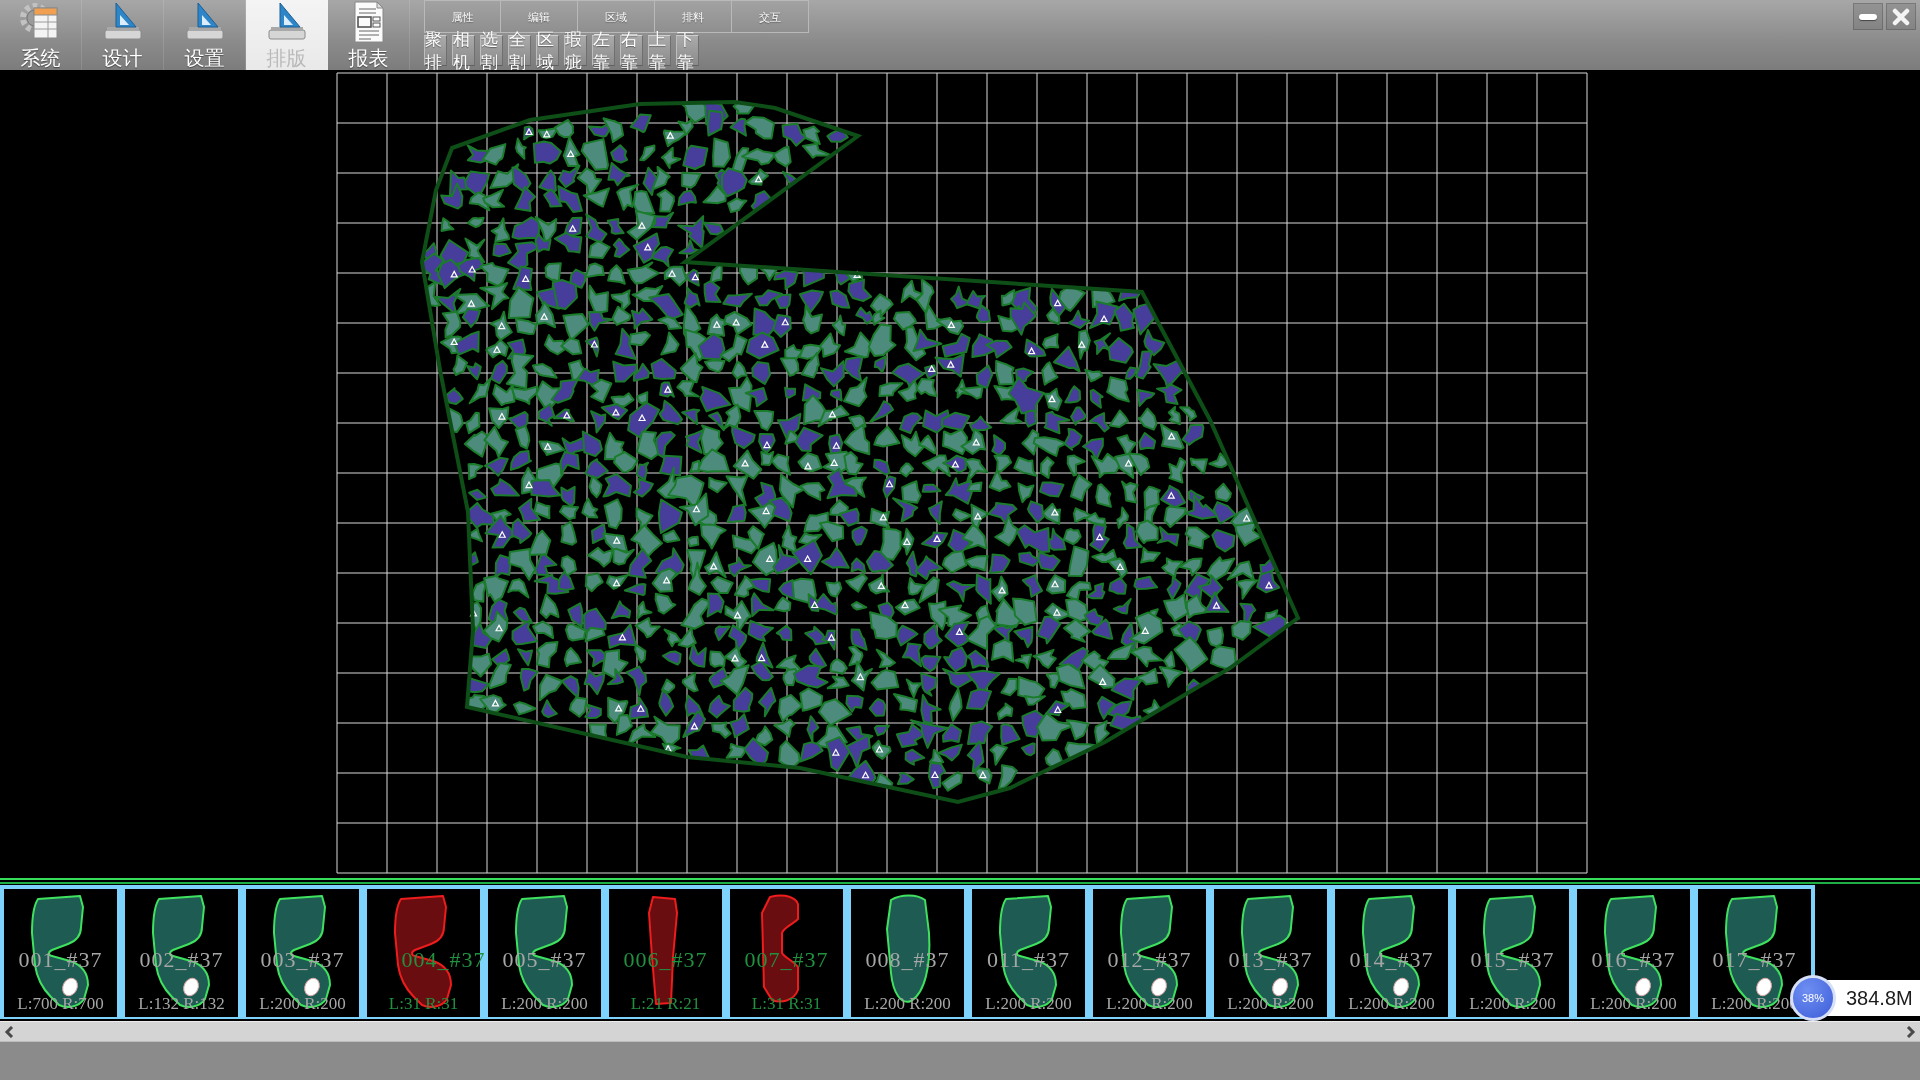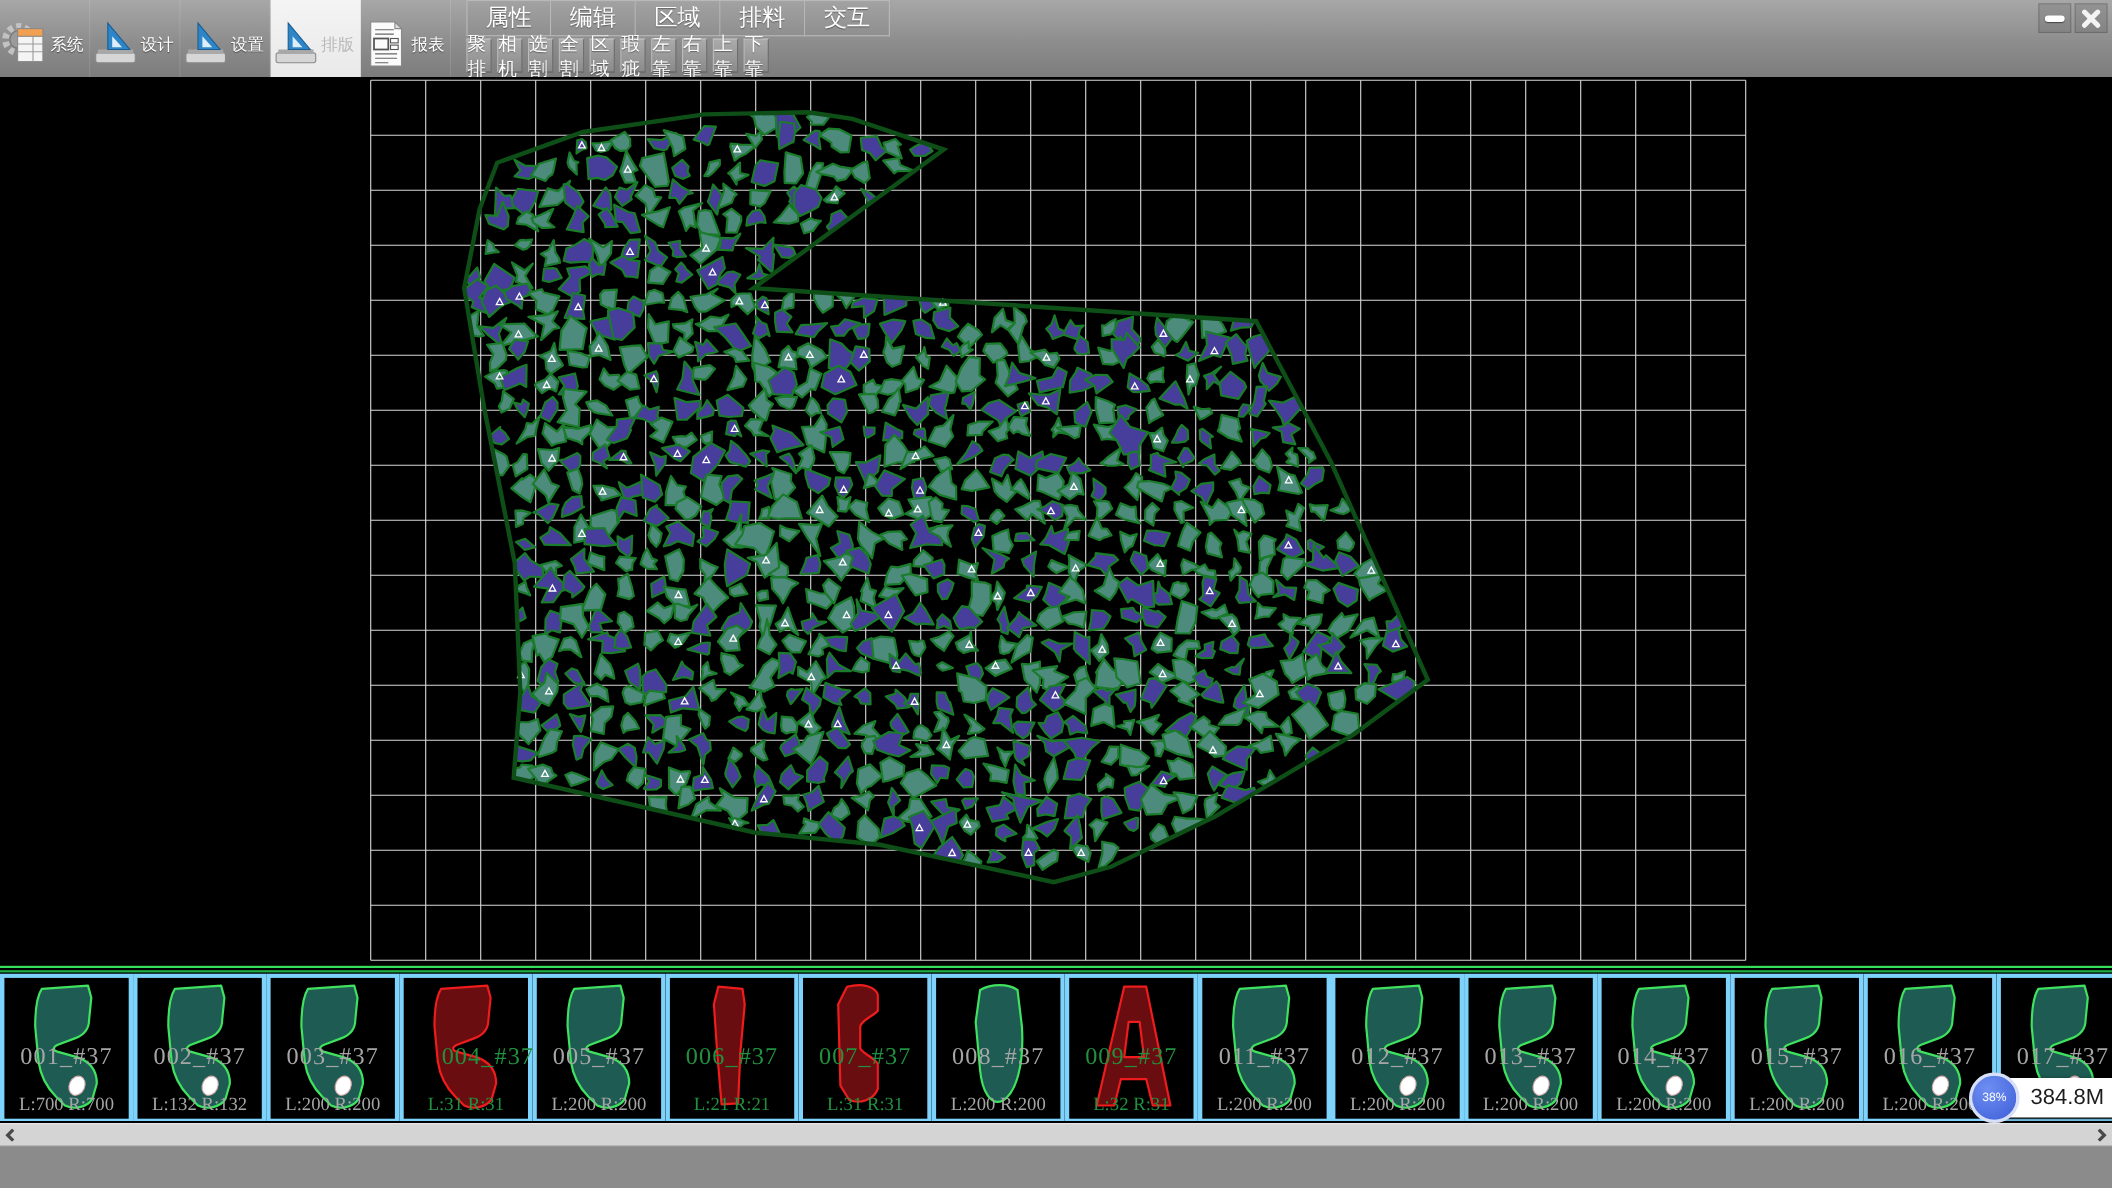--- a/index.html
+++ b/index.html
@@ -1,28 +1,28 @@
 <!DOCTYPE html>
 <html><head>
 <meta charset="utf-8">
 <style>
   html,body{margin:0;padding:0;width:1920px;height:1080px;overflow:hidden;background:#000;
     font-family:"Liberation Sans",sans-serif;-webkit-font-smoothing:antialiased;}
   
   .titlebar{position:absolute;left:0;top:0;width:1920px;height:70px;
     background:linear-gradient(#a7a7a7,#8d8d8d 55%,#7c7c7c);}
   .iconbar{position:absolute;left:0;top:0;height:70px;display:flex;}
-  .icon-btn{width:82px;height:70px;display:flex;flex-direction:row;align-items:center;
-    justify-content:flex-start;padding-top:10px;box-sizing:border-box;color:#fff;font-size:15px;
+  .icon-btn{width:82px;height:70px;display:flex;flex-direction:column;align-items:center;
+    justify-content:flex-start;padding-top:0;box-sizing:border-box;color:#fff;font-size:20px;
     text-shadow:0 1px 1px rgba(0,0,0,.45);cursor:default;border-right:1px solid rgba(255,255,255,.12);}
   .icon-btn .ic{width:46px;height:44px;display:block;}
   .icon-btn .lb{margin-top:1px;}
   .icon-btn.active{background:linear-gradient(#f4f4f4,#e9e9e9);color:#b9b9b9;text-shadow:none;}
   .menu-row{position:absolute;left:424px;top:0;height:33px;display:flex;}
-  .menu-tab{width:77px;height:33px;line-height:32px;text-align:center;color:#fff;font-size:21px;
+  .menu-tab{width:77px;height:33px;line-height:32px;text-align:center;color:#fff;font-size:11px;
     text-shadow:0 1px 1px rgba(0,0,0,.4);background:linear-gradient(#a2a2a2,#8f8f8f);
     border:1px solid #b9b9b9;border-left:none;box-sizing:border-box;}
   .menu-tab:first-child{border-left:1px solid #b9b9b9;}
   .tools-row{position:absolute;left:424px;top:35px;height:31px;display:flex;gap:5px;}
   .tool-btn{width:23px;height:31px;display:flex;align-items:center;justify-content:center;
     color:#fff;font-size:17px;text-shadow:0 1px 1px rgba(0,0,0,.4);
     background:linear-gradient(#ababab,#8a8a8a);
     border-top:1px solid #cfcfcf;border-left:1px solid #bdbdbd;
     border-right:1px solid #6f6f6f;border-bottom:1px solid #606060;box-sizing:border-box;}
   .win-controls{position:absolute;right:4px;top:3px;display:flex;gap:3px;}
@@ -1096,27 +1096,20 @@
   </div>
       <div class="cell">
     <svg width="109" height="124" viewBox="0 0 109 124">
           <path d="M38,9 C48,3 64,3 72,9 L76,42 C78,74 72,102 58,110 C48,114 40,102 38,82 L34,38 Z" fill="#1e5b52" stroke="#3fe15f" stroke-width="2" fill-rule="evenodd" stroke-linejoin="round"></path>
         </svg>
     <div class="lbl" style="color: rgb(166, 166, 166);">008_#37</div>
     <div class="sub" style="color: rgb(166, 166, 166);">L:200 R:200</div>
   </div>
       <div class="cell">
     <svg width="109" height="124" viewBox="0 0 109 124">
-          <path d="M55,6 L68,6 L90,114 L74,114 L68,90 L45,90 L39,114 L23,114 L48,6 Z M52,38 L62,38 L66,70 L48,70 Z" fill="#6a0d10" stroke="#ee1c1c" stroke-width="2" fill-rule="evenodd" stroke-linejoin="round"></path>
-        </svg>
-    <div class="lbl" style="color: rgb(33, 145, 63);">009_#37</div>
-    <div class="sub" style="color: rgb(33, 145, 63);">L:32 R:31</div>
-  </div>
-      <div class="cell">
-    <svg width="109" height="124" viewBox="0 0 109 124">
           <path d="M32,8 L74,5 L77,16 L75,36 C75,44 70,50 62,53 L46,59 C42,61 42,64 46,65 L64,70 C76,74 82,82 82,94 L78,108 C73,116 61,118 53,114 L45,106 C37,98 31,88 29,74 L26,42 C26,28 28,14 32,8 Z" fill="#1e5b52" stroke="#3fe15f" stroke-width="2" fill-rule="evenodd" stroke-linejoin="round"></path>
         </svg>
     <div class="lbl" style="color: rgb(166, 166, 166);">011_#37</div>
     <div class="sub" style="color: rgb(166, 166, 166);">L:200 R:200</div>
   </div>
       <div class="cell">
     <svg width="109" height="124" viewBox="0 0 109 124">
           <path d="M32,8 L74,5 L77,16 L75,36 C75,44 70,50 62,53 L46,59 C42,61 42,64 46,65 L64,70 C76,74 82,82 82,94 L78,108 C73,116 61,118 53,114 L45,106 C37,98 31,88 29,74 L26,42 C26,28 28,14 32,8 Z" fill="#1e5b52" stroke="#3fe15f" stroke-width="2" fill-rule="evenodd" stroke-linejoin="round"></path>
           <ellipse cx="64" cy="96" rx="7" ry="9" transform="rotate(25 64 96)" fill="#ffffff" stroke="#d8a8a8"></ellipse>
         </svg>

